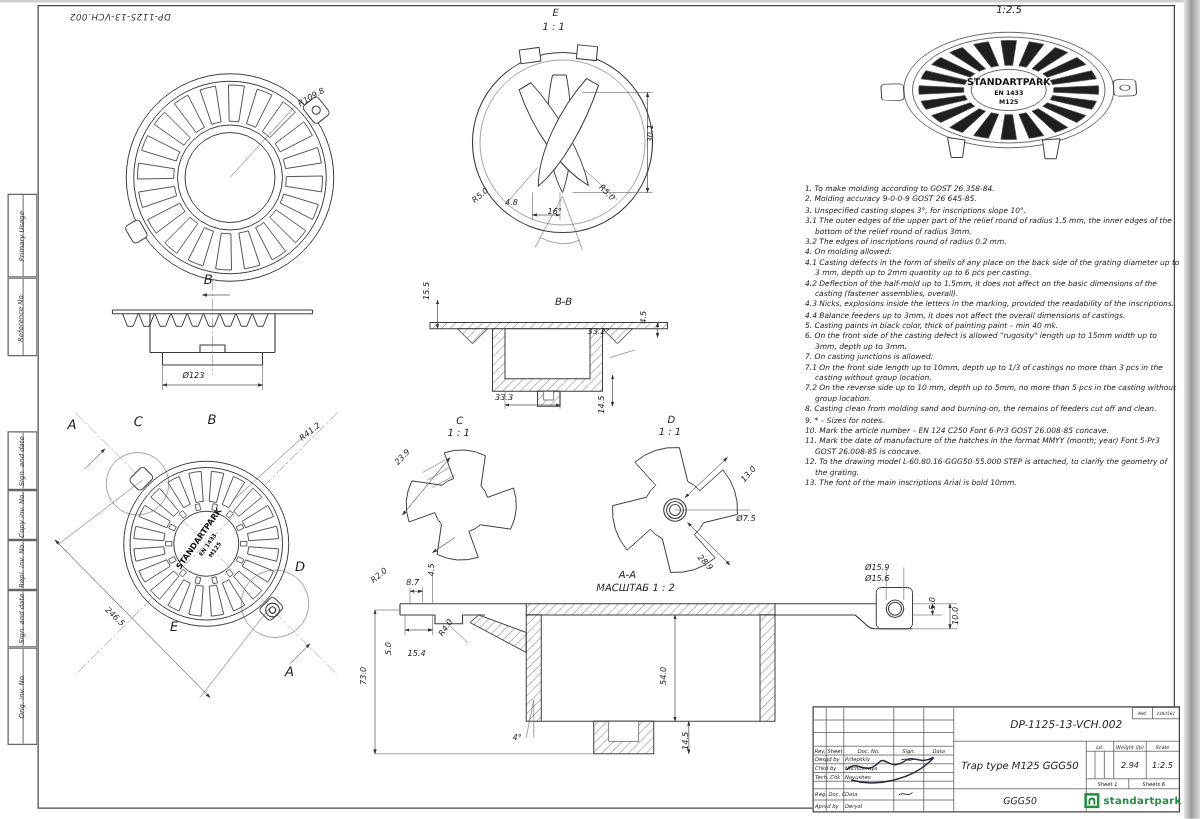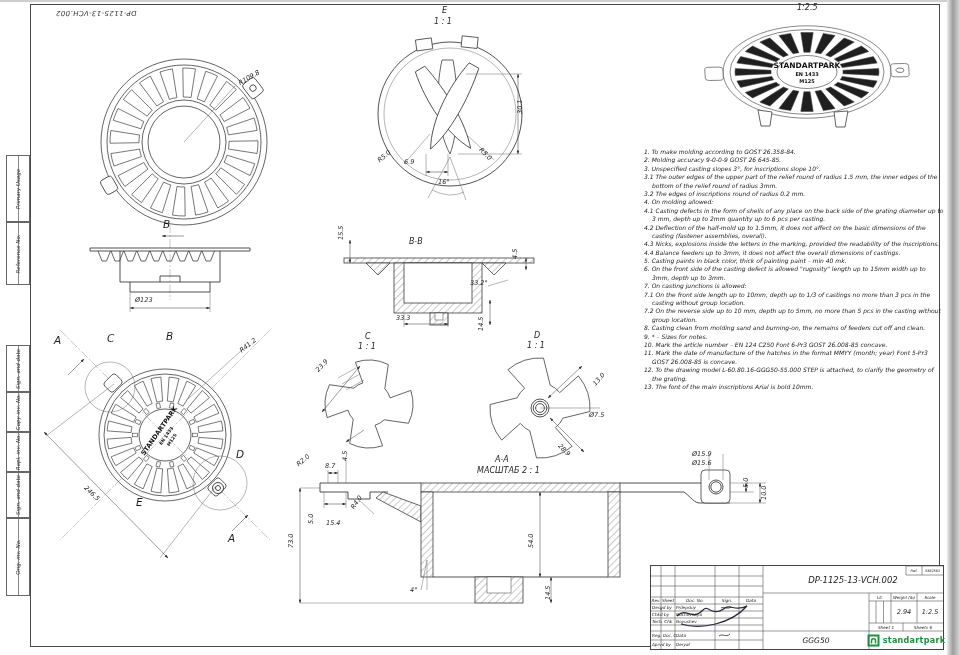--- a/index.html
+++ b/index.html
@@ -345,36 +345,36 @@
   <circle cx="428" cy="45" r="7" class="ln"></circle>
   <circle cx="428" cy="45" r="5.2" class="ln"></circle>
   <path class="thin" d="M421,38 V12 M435,38 V12 M442,41 H478 M442,50 H466 M442,61 H478"></path>
   <line x1="458" y1="41" x2="458" y2="50" class="dl" marker-start="url(#as)" marker-end="url(#ae)"></line>
   <line x1="472" y1="41" x2="472" y2="61" class="dl" marker-start="url(#as)" marker-end="url(#ae)"></line>
 </svg>
 </div>
 
 <span class="d" style="left:237px;top:80px;transform:rotate(-30deg)">R109.8</span>
 <span class="vl" style="left:163px;top:218px">B</span>
-<span class="d" style="left:135px;top:296px">Ø123</span>
+<span class="d" style="left:146px;top:296px">Ø123</span>
 
 <span class="vt" style="left:442px;top:6px">E</span>
 <span class="vt" style="left:434px;top:17px">1 : 1</span>
 <span class="d" style="left:516px;top:114px;transform:rotate(-90deg)">30.1</span>
-<span class="d" style="left:404px;top:158px">6.9</span>
-<span class="d" style="left:438px;top:178px">16°</span>
+<span class="d" style="left:404px;top:158px">4.8</span>
+<span class="d" style="left:438px;top:165px">16°</span>
 <span class="d" style="left:376px;top:158px;transform:rotate(-40deg)">R5.0</span>
 <span class="d" style="left:483px;top:146px;transform:rotate(45deg)">R5.0</span>
 
 <span class="vt" style="left:797px;top:3px">1:2.5</span>
 
-<span class="vt" style="left:409px;top:237px">B-B</span>
+<span class="vt" style="left:444px;top:237px">B-B</span>
 <span class="d" style="left:337px;top:240px;transform:rotate(-90deg)">15.5</span>
 <span class="d" style="left:511px;top:259px;transform:rotate(-90deg)">4.5</span>
-<span class="d" style="left:470px;top:279px">33.2°</span>
+<span class="d" style="left:470px;top:261px">33.2°</span>
 <span class="d" style="left:396px;top:314px">33.3</span>
 <span class="d" style="left:477px;top:331px;transform:rotate(-90deg)">14.5</span>
 
 <span class="vt" style="left:365px;top:332px">C</span>
 <span class="vt" style="left:358px;top:342px">1 : 1</span>
 <span class="d" style="left:314px;top:368px;transform:rotate(-46deg)">23.9</span>
 
 <span class="vt" style="left:534px;top:331px">D</span>
 <span class="vt" style="left:527px;top:341px">1 : 1</span>
 <span class="d" style="left:591px;top:382px;transform:rotate(-48deg)">13.0</span>
@@ -384,21 +384,21 @@
 <span class="vl" style="left:54px;top:334px">A</span>
 <span class="vl" style="left:107px;top:332px">C</span>
 <span class="vl" style="left:166px;top:330px">B</span>
 <span class="d" style="left:238px;top:348px;transform:rotate(-38deg)">R41.2</span>
 <span class="vl" style="left:236px;top:448px">D</span>
 <span class="vl" style="left:136px;top:496px">E</span>
 <span class="vl" style="left:228px;top:532px">A</span>
 <span class="d" style="left:88px;top:484px;transform:rotate(44deg)">246.5</span>
 
 <span class="vt" style="left:495px;top:455px">A-A</span>
-<span class="vt" style="left:477px;top:466px">МАСШТАБ 2 : 1</span>
+<span class="vt" style="left:477px;top:466px">МАСШТАБ 1 : 2</span>
 <span class="d" style="left:287px;top:548px;transform:rotate(-90deg)">73.0</span>
 <span class="d" style="left:295px;top:462px;transform:rotate(-40deg)">R2.0</span>
 <span class="d" style="left:325px;top:462px">8.7</span>
 <span class="d" style="left:341px;top:461px;transform:rotate(-90deg)">4.5</span>
 <span class="d" style="left:307px;top:524px;transform:rotate(-90deg)">5.0</span>
 <span class="d" style="left:326px;top:519px">15.4</span>
 <span class="d" style="left:349px;top:506px;transform:rotate(-55deg)">R4.0</span>
 <span class="d" style="left:527px;top:548px;transform:rotate(-90deg)">54.0</span>
 <span class="d" style="left:410px;top:586px">4°</span>
 <span class="d" style="left:544px;top:600px;transform:rotate(-90deg)">14.5</span>
@@ -448,20 +448,21 @@
   <div class="tbt l" style="left:0;top:38px;width:24px;height:7px">Desgd by</div>
   <div class="tbt l" style="left:24px;top:38px;width:40px;height:7px">Prilepskiy</div>
   <div class="tbt l" style="left:0;top:45px;width:24px;height:7px">Chkd by</div>
   <div class="tbt l" style="left:24px;top:45px;width:40px;height:7px">Nochovnaya</div>
   <div class="tbt l" style="left:0;top:52px;width:24px;height:7px">Tech. Chk</div>
   <div class="tbt l" style="left:24px;top:52px;width:40px;height:7px">Noyushev</div>
   <div class="tbt l" style="left:0;top:65px;width:24px;height:9px">Reg. Doc. Chk</div>
   <div class="tbt l" style="left:24px;top:65px;width:40px;height:9px">Data</div>
   <div class="tbt l" style="left:0;top:74px;width:24px;height:9px">Aprvd by</div>
   <div class="tbt l" style="left:24px;top:74px;width:40px;height:9px">Deryal</div>
+  <div class="tbt" style="left:112px;top:27px;width:106px;height:38px;font-size:8px">Trap type M125 GGG50</div>
   <div class="tbt" style="left:112px;top:65px;width:106px;height:18px;font-size:7.5px">GGG50</div>
   <div class="tbt" style="left:218px;top:27px;width:22px;height:8px;font-size:4px">Lit.</div>
   <div class="tbt" style="left:240px;top:27px;width:26px;height:8px;font-size:4px">Weight (lb)</div>
   <div class="tbt" style="left:266px;top:27px;width:26px;height:8px;font-size:4px">Scale</div>
   <div class="tbt" style="left:240px;top:35px;width:26px;height:22px;font-size:6.5px">2.94</div>
   <div class="tbt" style="left:266px;top:35px;width:26px;height:22px;font-size:6.5px">1:2.5</div>
   <div class="tbt" style="left:218px;top:57px;width:34px;height:8px">Sheet 1</div>
   <div class="tbt" style="left:252px;top:57px;width:40px;height:8px">Sheets 6</div>
   <div style="position:absolute;left:218px;top:65px;width:74px;height:18px;display:flex;align-items:center;justify-content:center;gap:3px">
     <svg width="13" height="13">

